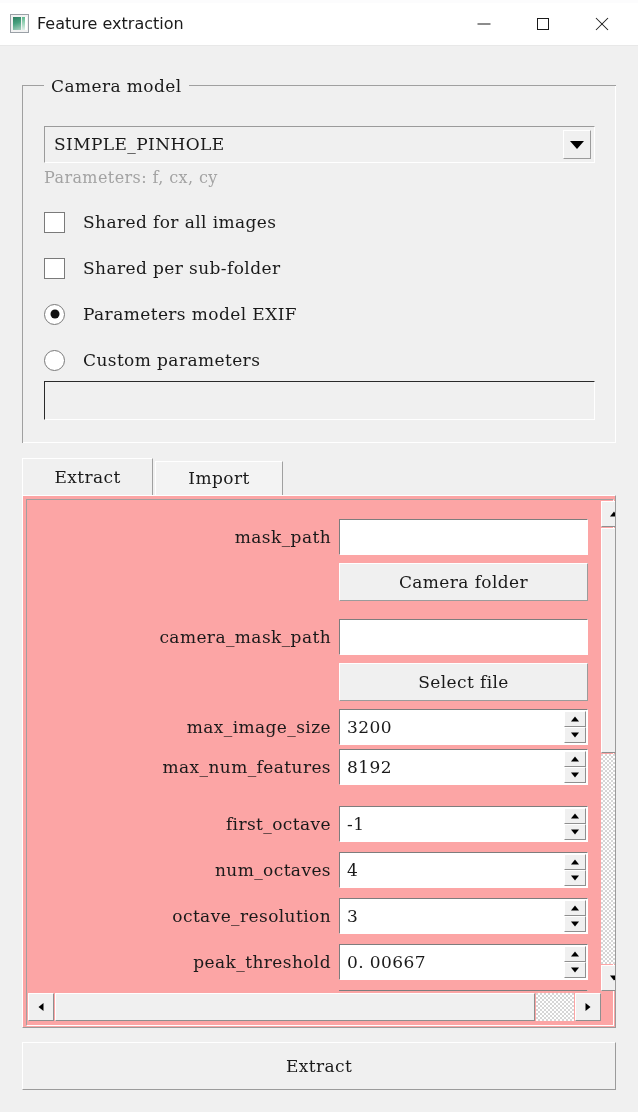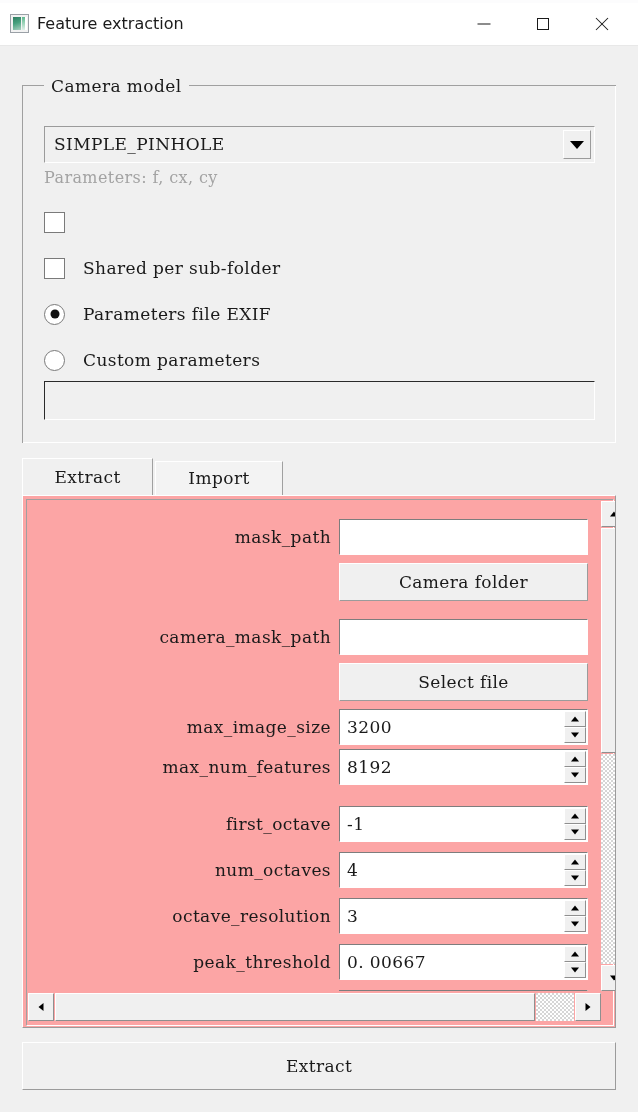--- a/index.html
+++ b/index.html
@@ -585,30 +585,31 @@
       <span class="cb-text mono">SIMPLE_PINHOLE</span>
       <span class="cb-arrow-box raised">
         <span class="tri-down"></span>
       </span>
     </div>
 
     <div id="camera-params-hint" class="mono">Parameters: f, cx, cy</div>
 
     <div class="opt-row" id="opt-shared-all">
       <span class="box"></span>
+      <span class="opt-label mono">Shared for all images</span>
     </div>
 
     <div class="opt-row" id="opt-shared-sub">
       <span class="box"></span>
       <span class="opt-label mono">Shared per sub-folder</span>
     </div>
 
     <div class="opt-row" id="opt-exif">
       <span class="circle checked"></span>
-      <span class="opt-label mono">Parameters file EXIF</span>
+      <span class="opt-label mono">Parameters model EXIF</span>
     </div>
 
     <div class="opt-row" id="opt-custom">
       <span class="circle"></span>
       <span class="opt-label mono">Custom parameters</span>
     </div>
 
     <div id="custom-params-input">
       <span class="mono" style="position:absolute;left:7px;top:0;line-height:37px;"></span>
     </div>

